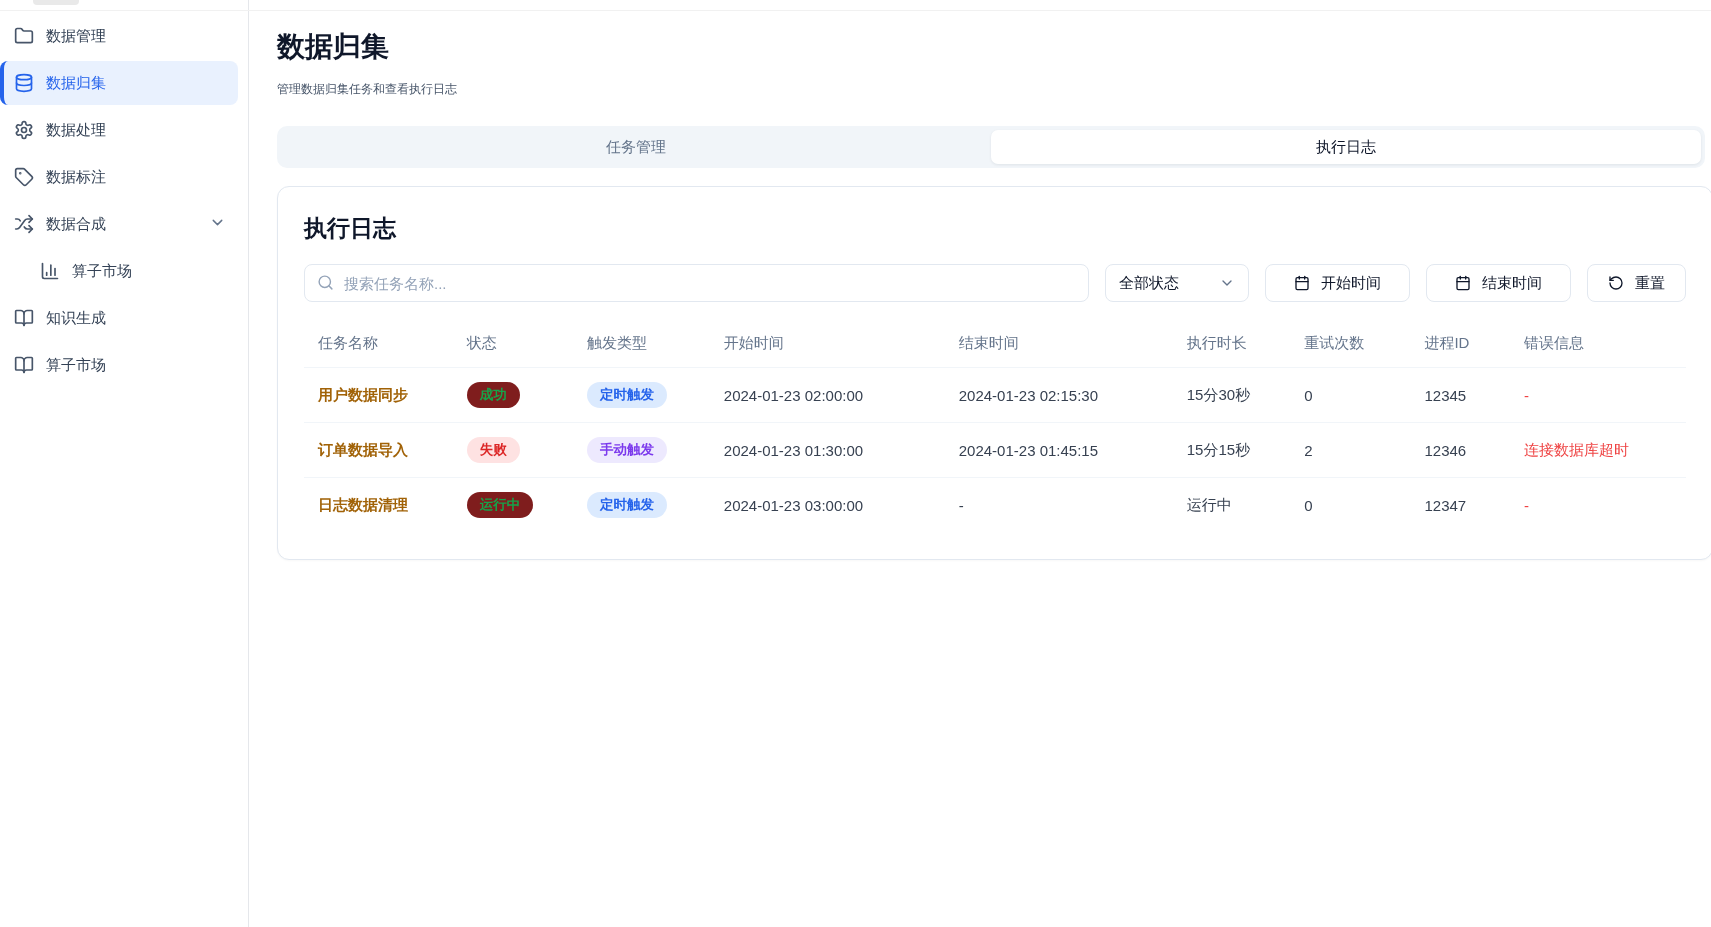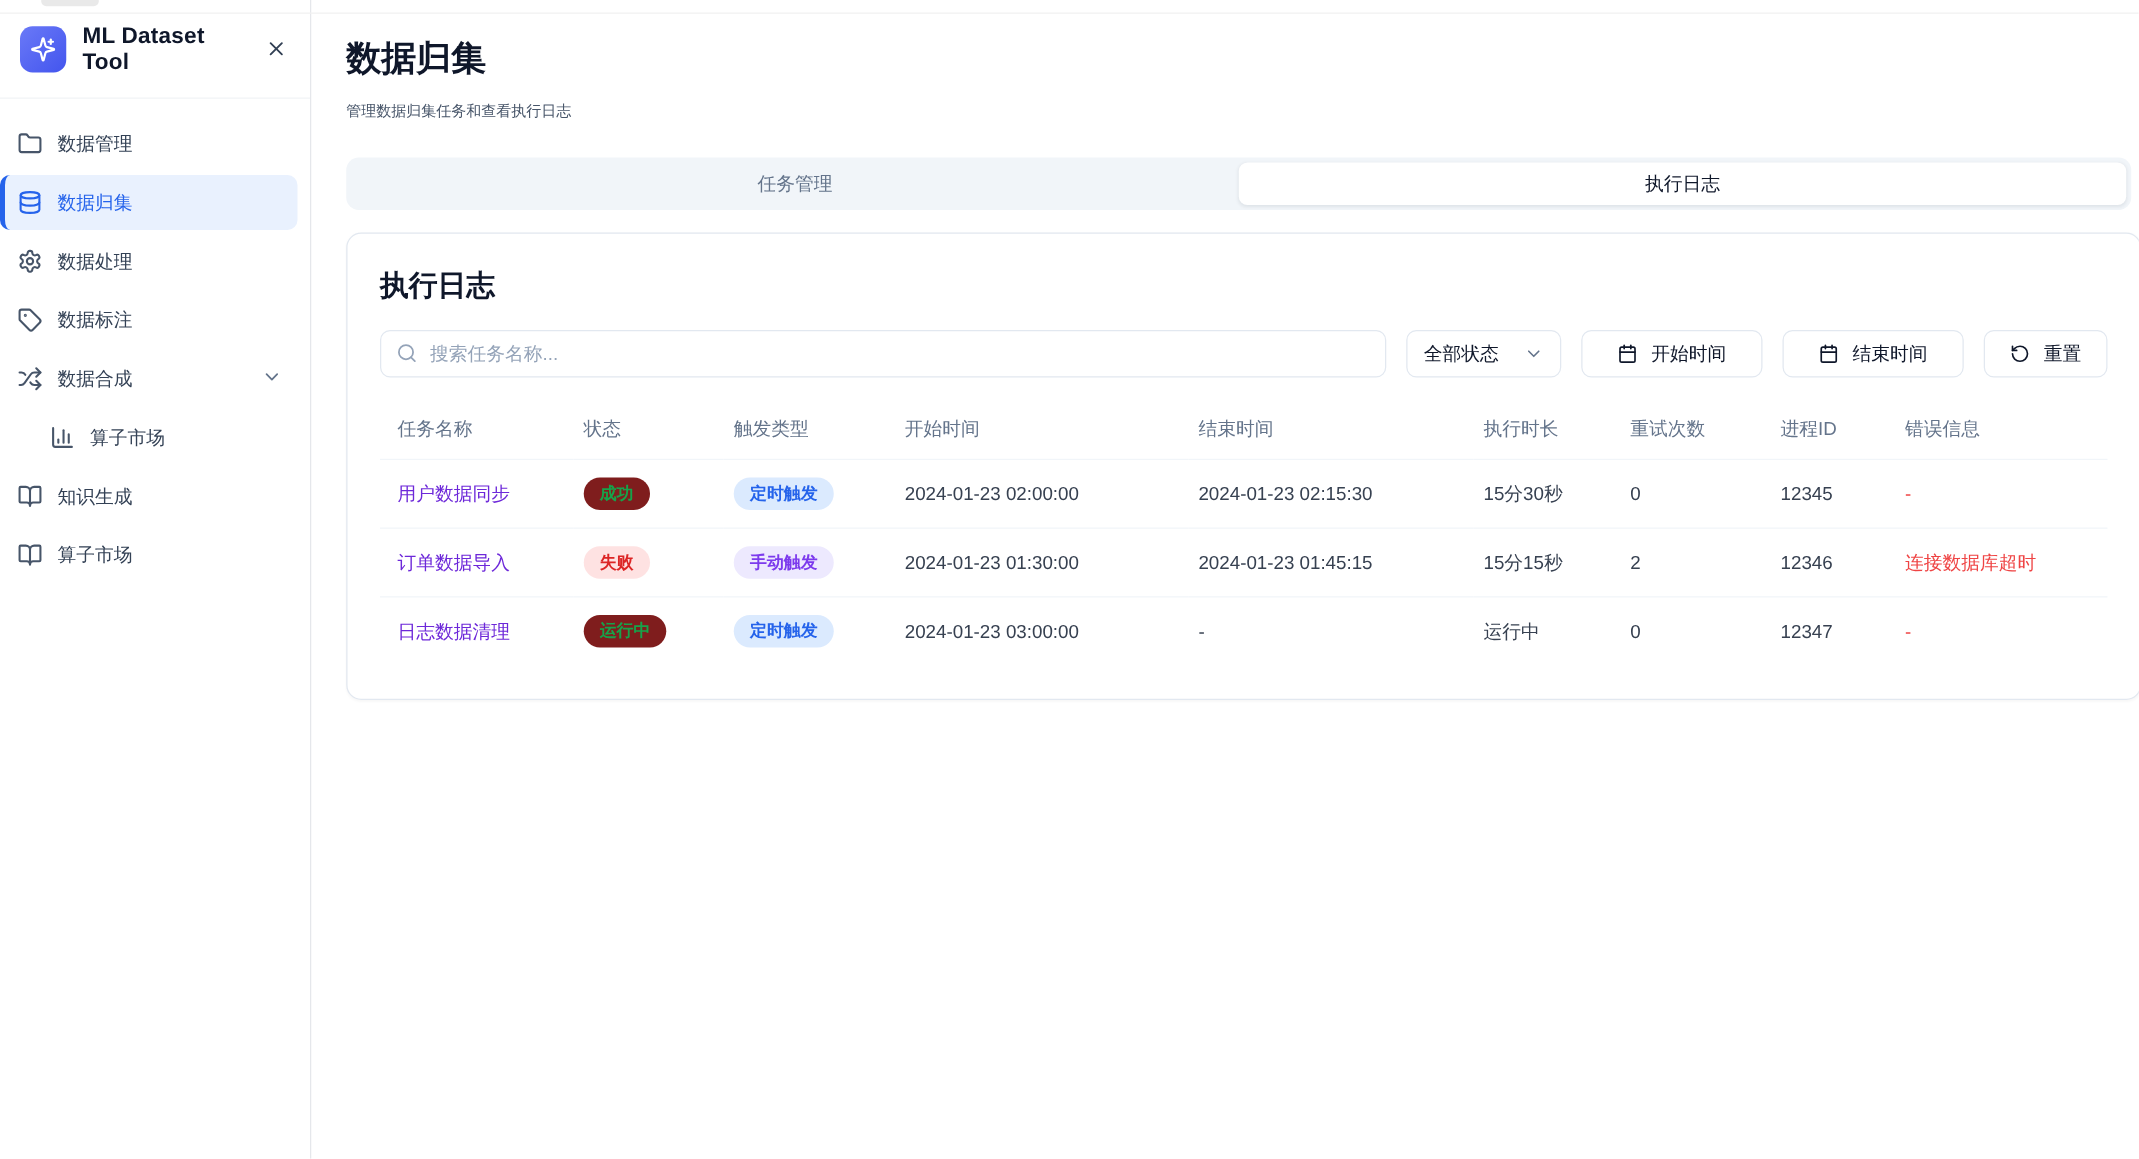--- a/index.html
+++ b/index.html
@@ -34,63 +34,47 @@
   .tab { flex:1; display:flex; align-items:center; justify-content:center; font-size:15px; color:#64748b; border-radius:7px; cursor:pointer; }
   .tab.active { background:#fff; color:#0f172a; box-shadow:0 1px 3px rgba(15,23,42,.08); font-weight:500; }
 
   .card { margin-top:18px; width:1436px; border:1px solid #e2e8f0; border-radius:12px; background:#fff; padding:26px; box-shadow:0 1px 2px rgba(15,23,42,.03); }
   .card-title { font-size:23px; font-weight:700; color:#0f172a; }
   .filters { margin-top:20px; display:flex; gap:16px; align-items:center; }
   .search-wrap { flex:1; position:relative; }
   .search-wrap svg { width:17px; height:17px; color:#94a3b8; position:absolute; left:13px; top:10px; }
   .search-input { width:100%; height:38px; border:1px solid #e2e8f0; border-radius:8px; padding:0 12px 0 39px; font-size:15px; color:#c2410c; outline:none; font-family:inherit; }
   .search-input::placeholder { color:#94a3b8; }
-  .select-box { width:124px; height:38px; border:1px solid #e2e8f0; border-radius:8px; background:#fff; display:flex; align-items:center; justify-content:space-between; padding:0 13px; font-size:15px; color:#0f172a; cursor:pointer; }
+  .select-box { width:144px; height:38px; border:1px solid #e2e8f0; border-radius:8px; background:#fff; display:flex; align-items:center; justify-content:space-between; padding:0 13px; font-size:15px; color:#0f172a; cursor:pointer; }
   .select-box svg { width:16px; height:16px; color:#64748b; }
   .btn { height:38px; border:1px solid #e2e8f0; border-radius:8px; background:#fff; display:flex; align-items:center; gap:11px; font-size:15px; color:#0f172a; cursor:pointer; font-family:inherit; }
   .btn svg { width:16px; height:16px; color:#0f172a; }
   .btn.date { padding:0 28px; }
   .btn.reset { padding:0 20px; }
 
   table { width:100%; border-collapse:collapse; table-layout:fixed; margin-top:22px; font-size:15px; }
   th { text-align:left; font-weight:400; color:#64748b; font-size:15px; padding:10px 8px 14px 8px; }
   td { padding:0 8px; height:55px; border-top:1px solid #f1f5f9; color:#374151; }
   th:first-child, td:first-child { padding-left:14px; }
-  .c-name { color:#6d28d9; font-weight:400; }
+  .c-name { color:#a16207; font-weight:700; }
   .badge { display:inline-block; padding:5px 13px; border-radius:999px; font-size:13.5px; font-weight:600; line-height:1.2; white-space:nowrap; }
   .badge.success, .badge.running { background:#7f1d1d; color:#16a34a; }
   .badge.failed { background:#fee2e2; color:#dc2626; }
   .badge.scheduled { background:#dbeafe; color:#2563eb; }
   .badge.manual { background:#ede9fe; color:#7c3aed; }
   .c-error { color:#ef4444; }
 </style>
 </head>
 <body>
 
 <div class="page">
   <div class="top-pill"></div>
   <div class="top-line"></div>
 
   <aside class="sidebar">
-    <div class="sb-header">
-      <div class="logo">
-        <svg viewBox="0 0 24 24" fill="none" stroke="currentColor" stroke-width="2" stroke-linecap="round" stroke-linejoin="round">
-            <path d="M9.937 15.5A2 2 0 0 0 8.5 14.063l-6.135-1.582a.5.5 0 0 1 0-.962L8.5 9.936A2 2 0 0 0 9.937 8.5l1.582-6.135a.5.5 0 0 1 .963 0L14.063 8.5A2 2 0 0 0 15.5 9.937l6.135 1.581a.5.5 0 0 1 0 .964L15.5 14.063a2 2 0 0 0-1.437 1.437l-1.582 6.135a.5.5 0 0 1-.963 0z"></path>
-            <path d="M19 3v4"></path>
-            <path d="M21 5h-4"></path>
-          </svg>
-      </div>
-      <span class="sb-title">ML Dataset Tool</span>
-      <button class="sb-close">
-        <svg viewBox="0 0 24 24" fill="none" stroke="currentColor" stroke-width="2" stroke-linecap="round" stroke-linejoin="round">
-            <path d="M18 6 6 18"></path>
-            <path d="m6 6 12 12"></path>
-          </svg>
-      </button>
-    </div>
 
     <nav class="nav">
       <div class="nav-item">
         <svg viewBox="0 0 24 24" fill="none" stroke="currentColor" stroke-width="2" stroke-linecap="round" stroke-linejoin="round">
             <path d="M20 20a2 2 0 0 0 2-2V8a2 2 0 0 0-2-2h-7.9a2 2 0 0 1-1.69-.9L9.6 3.9A2 2 0 0 0 7.93 3H4a2 2 0 0 0-2 2v13a2 2 0 0 0 2 2Z"></path>
           </svg>
         <span>数据管理</span>
       </div>
       <div class="nav-item active">
         <svg viewBox="0 0 24 24" fill="none" stroke="currentColor" stroke-width="2" stroke-linecap="round" stroke-linejoin="round">

